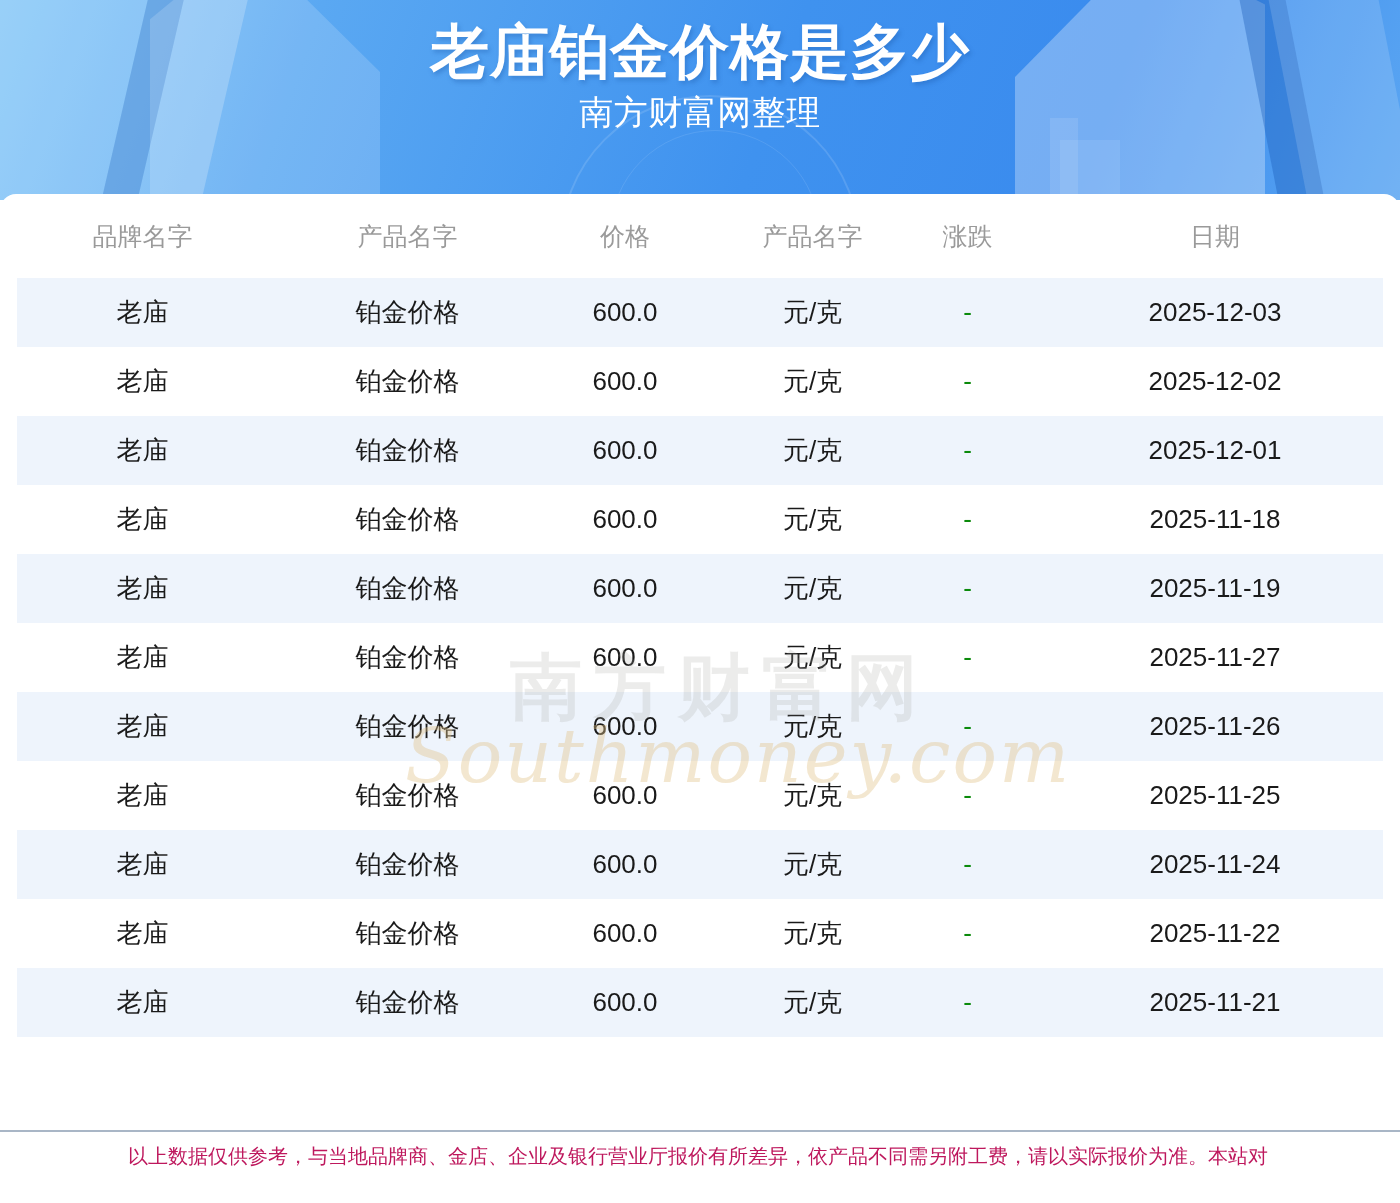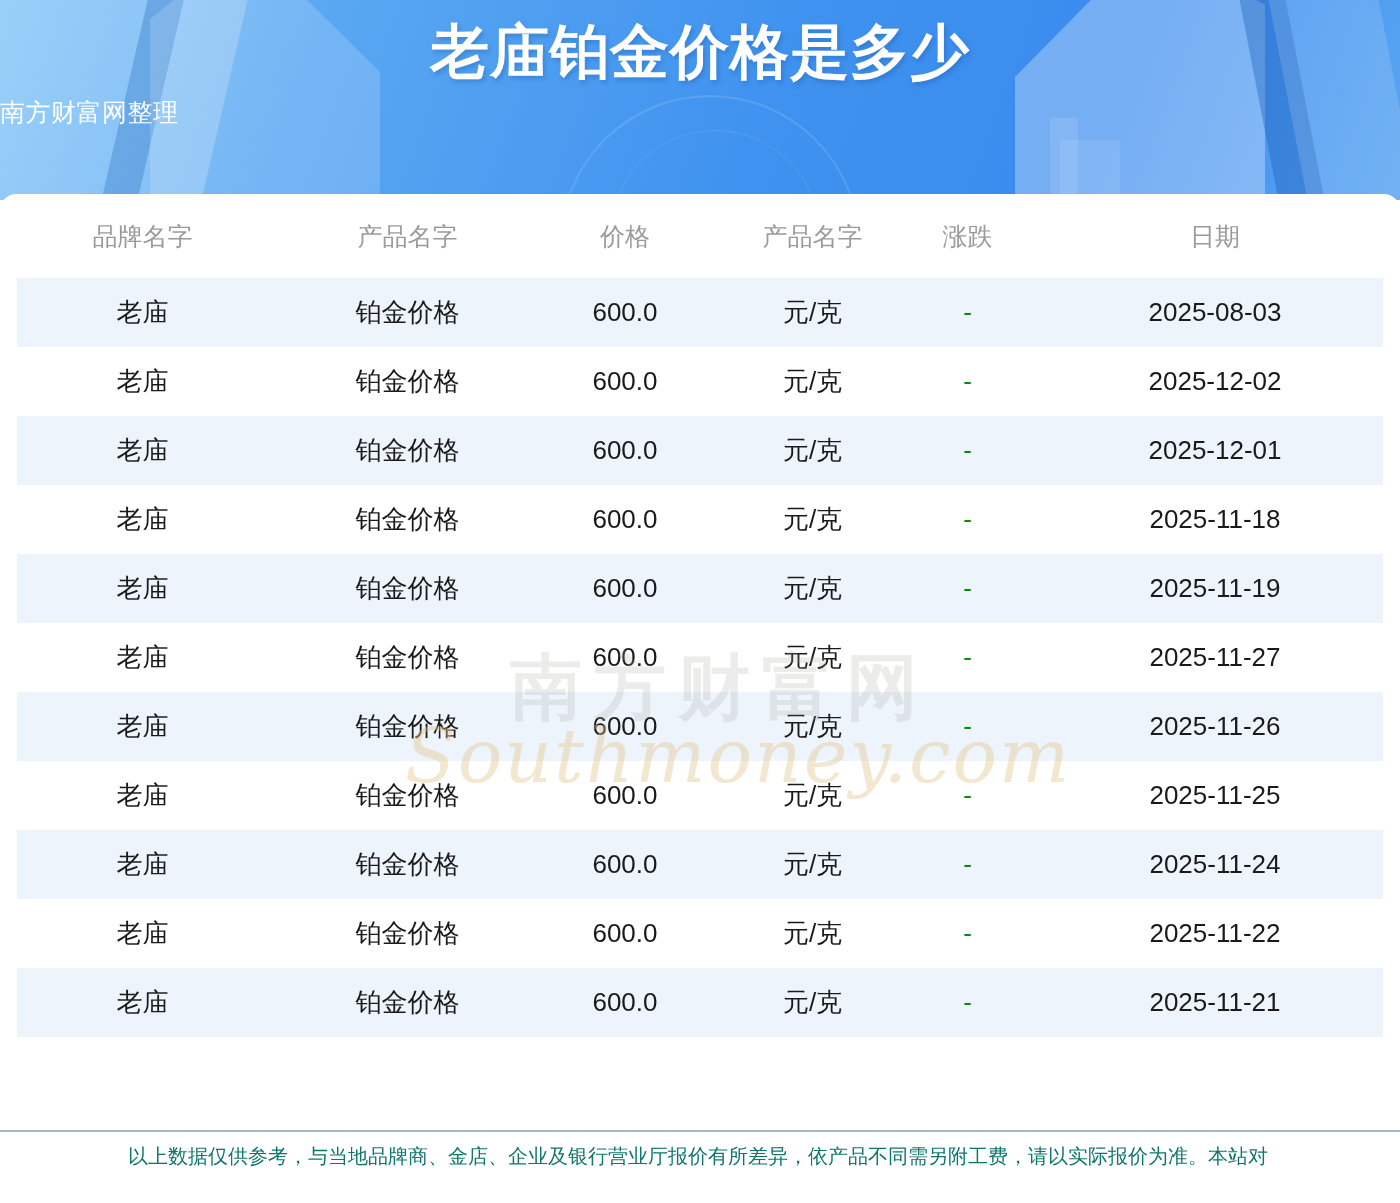--- a/index.html
+++ b/index.html
@@ -103,23 +103,23 @@
     line-height: 62px;
     font-weight: bold;
     color: #ffffff;
     letter-spacing: 1px;
     text-shadow: 2px 3px 4px rgba(30,90,170,0.35);
   }
 
   .banner-subtitle {
     position: relative;
     z-index: 4;
-    text-align: left;
+    text-align: center;
     margin-top: 12px;
-    font-size: 25px;
+    font-size: 34px;
     line-height: 34px;
     color: #ffffff;
     letter-spacing: 0.5px;
   }
 
   
   .card {
     position: absolute;
     left: 0;
     top: 194px;
@@ -222,21 +222,21 @@
     z-index: 7;
   }
 
   .footer {
     position: absolute;
     left: 0;
     top: 1136px;
     width: 1400px;
     z-index: 7;
     text-align: center;
-    color: #0f766e;
+    color: #be185d;
     font-size: 20px;
     line-height: 29px;
     padding: 6px 44px 0 40px;
   }
   .footer-line { display: block; }
 </style>
 </head>
 <body>
 
 <div class="page">
@@ -277,21 +277,21 @@
           <th>日期</th>
         </tr>
       </thead>
       <tbody id="table-body">
           <tr class="odd">
             <td>老庙</td>
             <td>铂金价格</td>
             <td>600.0</td>
             <td>元/克</td>
             <td><span class="change-dash">-</span></td>
-            <td>2025-08-03</td>
+            <td>2025-12-03</td>
           </tr>
           <tr class="even">
             <td>老庙</td>
             <td>铂金价格</td>
             <td>600.0</td>
             <td>元/克</td>
             <td><span class="change-dash">-</span></td>
             <td>2025-12-02</td>
           </tr>
           <tr class="odd">

